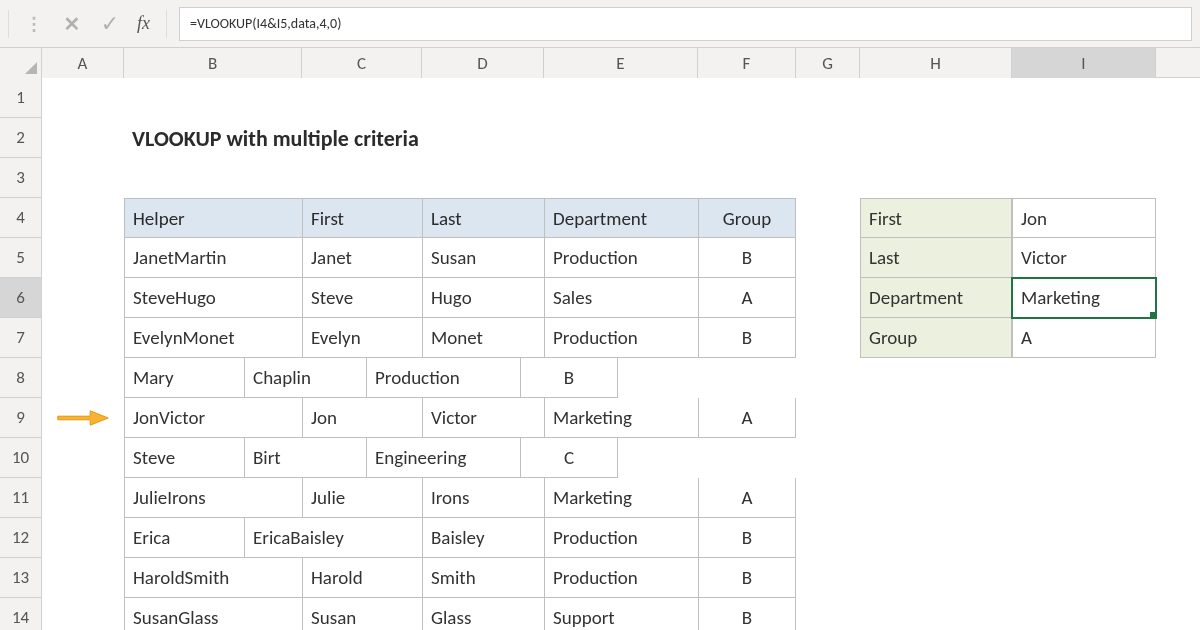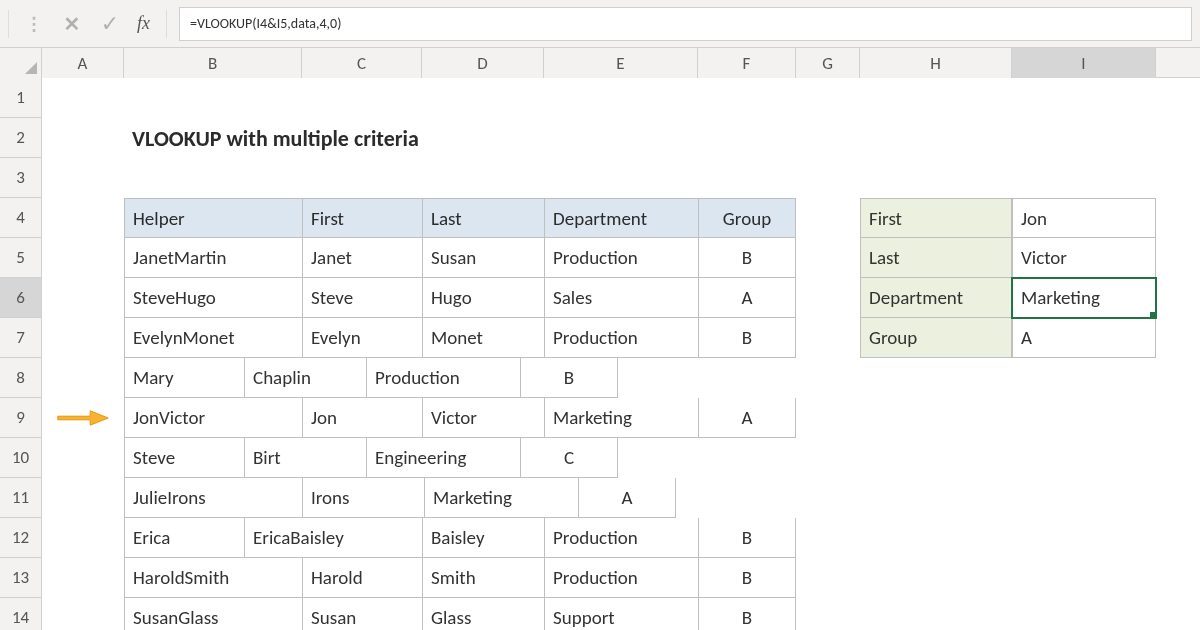--- a/index.html
+++ b/index.html
@@ -328,20 +328,21 @@
       <div class="cell bl bb" style="width:var(--w-D)">Birt</div>
       <div class="cell bl bb" style="width:var(--w-E)">Engineering</div>
       <div class="cell bl bb br center" style="width:var(--w-F)">C</div>
       <div class="cell" style="width:calc(var(--w-G) + var(--w-H) + var(--w-I))"></div>
     </div>
 
     <div class="row">
       <div class="row-h">11</div>
       <div class="cell" style="width:var(--w-A)"></div>
       <div class="cell bl bb" style="width:var(--w-B)">JulieIrons</div>
+      <div class="cell bl bb" style="width:var(--w-C)">Julie</div>
       <div class="cell bl bb" style="width:var(--w-D)">Irons</div>
       <div class="cell bl bb" style="width:var(--w-E)">Marketing</div>
       <div class="cell bl bb br center" style="width:var(--w-F)">A</div>
       <div class="cell" style="width:calc(var(--w-G) + var(--w-H) + var(--w-I))"></div>
     </div>
 
     <div class="row">
       <div class="row-h">12</div>
       <div class="cell" style="width:var(--w-A)"></div>
       <div class="cell bl bb" style="width:var(--w-C)">Erica</div>

